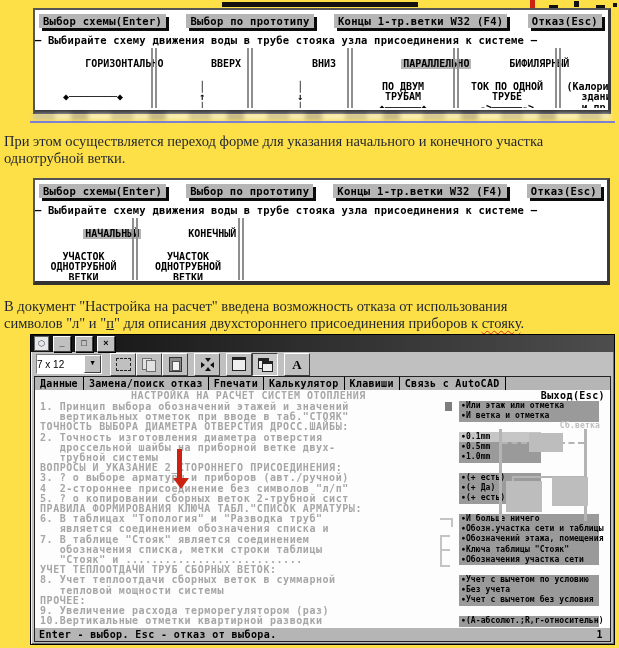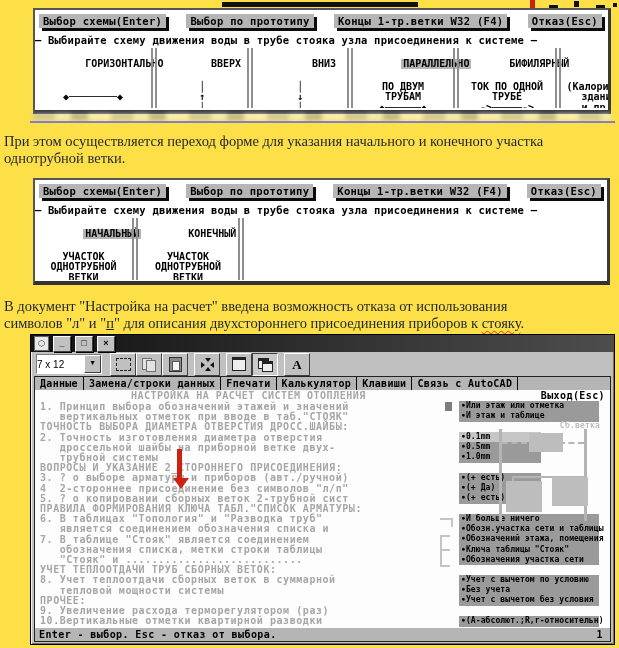--- a/index.html
+++ b/index.html
@@ -257,21 +257,21 @@
         </div>
       <div class="gap6"></div>
       <div class="tbtn">
           <span class="icon-A">A</span>
         </div>
     </div>
 
     <div class="screen">
       <div class="smenu">
         <span>Данные</span>
-        <span>Замена/строки данных</span>
+        <span>Замена/поиск отказ</span>
         <span>Fпечати</span>
         <span>Калькулятор</span>
         <span>Клавиши</span>
         <span>Связь с AutoCAD</span>
       </div>
       <div class="exit-label">Выход(Esc)</div>
       <div class="heading">НАСТРОЙКА НА РАСЧЕТ СИСТЕМ ОТОПЛЕНИЯ</div>
       <div class="lefttext">1. Принцип выбора обозначений этажей и значений
    вертикальных отметок при вводе в таб."СТОЯК"
 ТОЧНОСТЬ ВЫБОРА ДИАМЕТРА ОТВЕРСТИЯ ДРОСС.ШАЙБЫ:
@@ -291,21 +291,21 @@
 УЧЕТ ТЕПЛООТДАЧИ ТРУБ СБОРНЫХ ВЕТОК:
 8. Учет теплоотдачи сборных веток в суммарной
    тепловой мощности системы
 ПРОЧЕЕ:
 9. Увеличение расхода терморегулятором (раз)
 10.Вертикальные отметки квартирной разводки</div>
       <div class="cursorblock"></div>
 
       <div class="optgroup g1">
         <div>∙Или этаж или отметка</div>
-        <div>∙И этаж и таблице</div>
+        <div>∙И ветка и отметка</div>
       </div>
       <div class="optgroup g2">
         <div class="selected">∙0.1mm</div>
         <div>∙0.5mm</div>
         <div>∙1.0mm</div>
       </div>
       <div class="optgroup g3">
         <div>∙(+ есть)</div>
         <div>∙(+ Да)</div>
         <div>∙(+ есть)</div>

